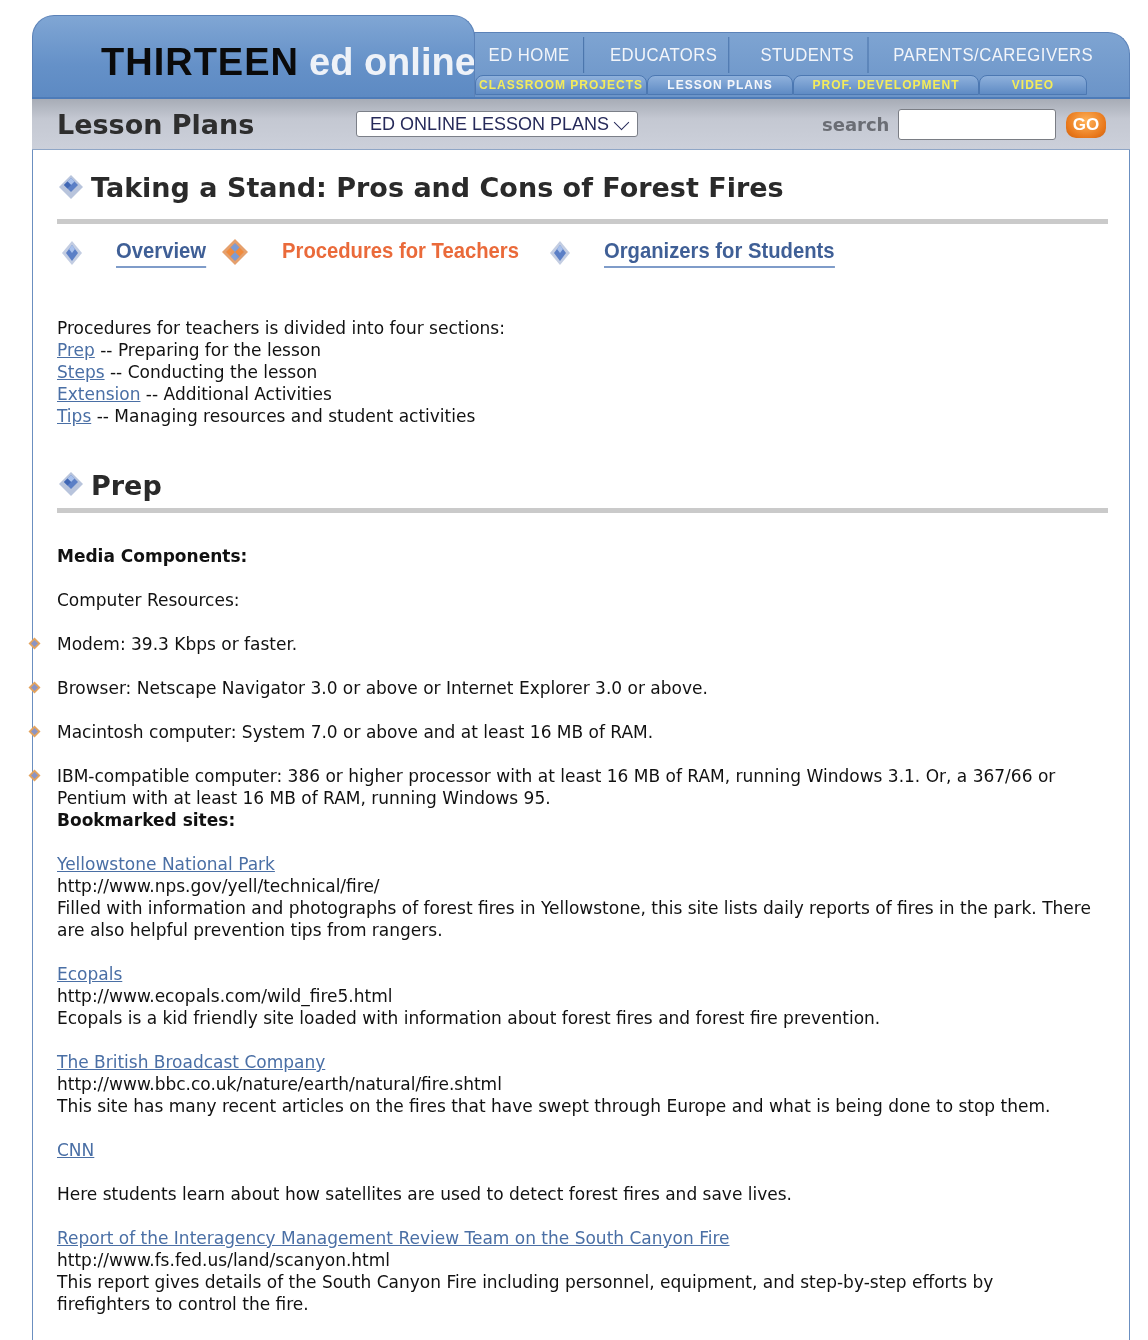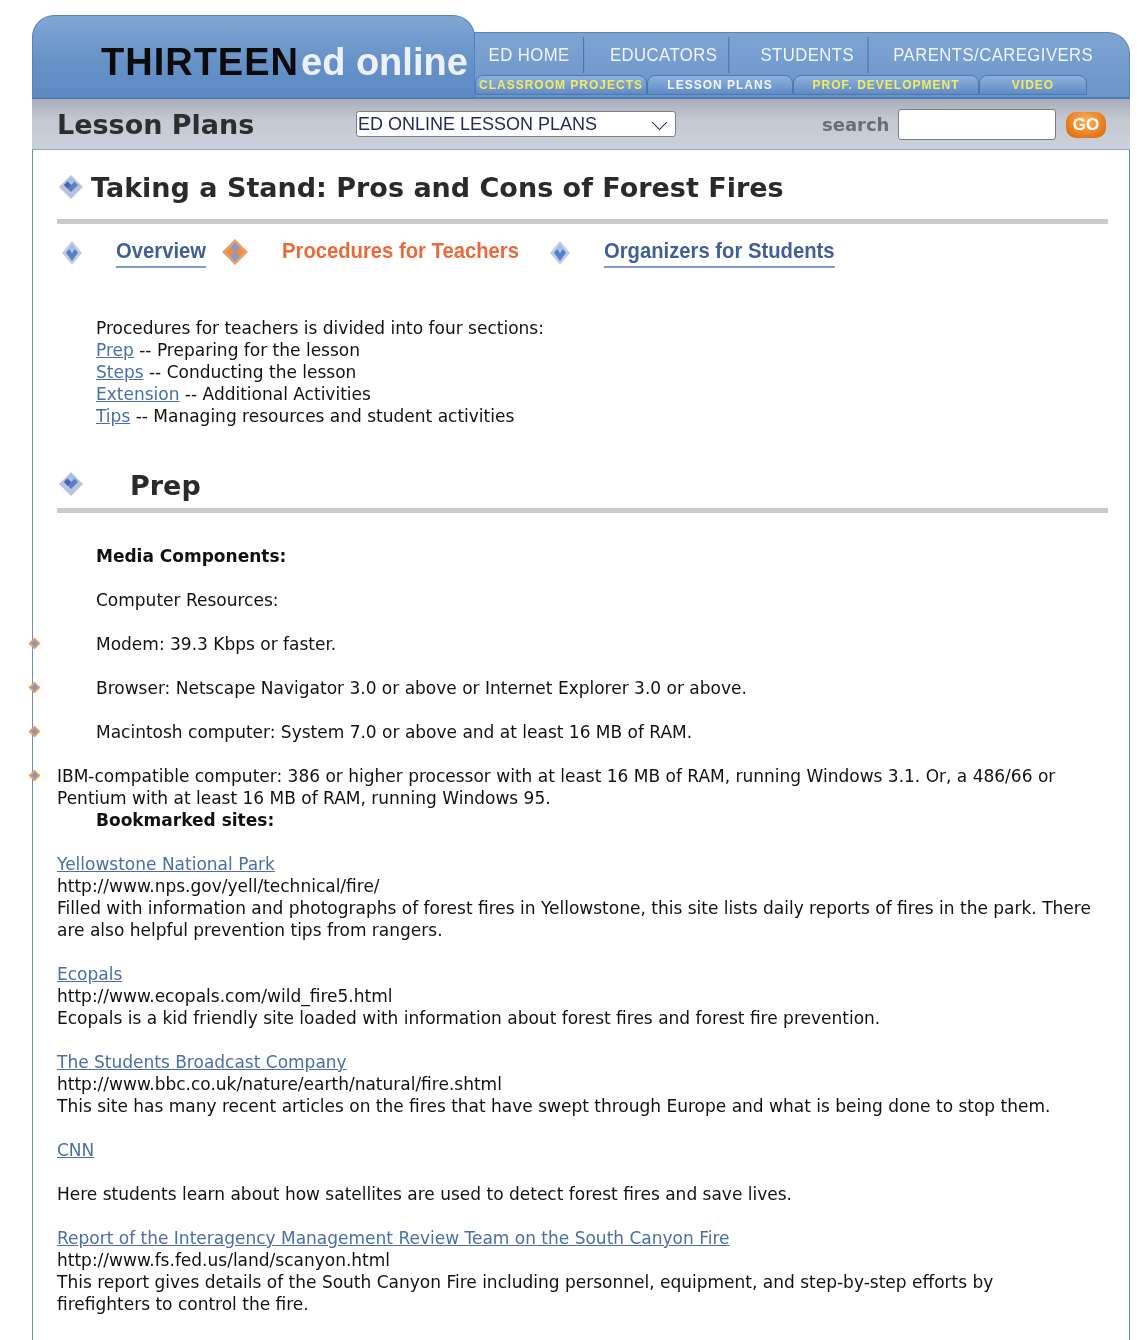--- a/index.html
+++ b/index.html
@@ -12,21 +12,21 @@
     background: linear-gradient(#80a6d4, #6591c8 60%, #5d8ac3);
     border-radius: 22px 22px 0 0;
     border: 1px solid #5b82b8; border-bottom: none;
   }
   .logo-text {
     position: absolute; left: 24px; top: 23px;
     font-family: "Liberation Sans", sans-serif; font-weight: bold; font-size: 38px;
     letter-spacing: 1px; white-space: nowrap; line-height: 46px;
   }
   .logo-thirteen { color: #0a0a0a; font-weight: 900; margin-left: 44px; }
-  .logo-ed { color: #eef2f8; margin-left: 2px; letter-spacing: 0; }
+  .logo-ed { color: #eef2f8; margin-left: 10px; letter-spacing: 0; }
 
   .nav-block {
     position: absolute; left: 474px; top: 32px; width: 656px; height: 66px;
     background: linear-gradient(#7ea4d2, #6b94c8);
     border-radius: 0 22px 0 0; border: 1px solid #5b82b8; border-bottom: none;
   }
   .main-nav { position: absolute; left: 0; top: 4px; height: 36px; display: flex; }
   .main-nav .nav-item {
     height: 36px; display: flex; align-items: center; justify-content: center;
     color: #f2f5fa; font-family: "Liberation Sans", sans-serif; font-size: 19px;
@@ -45,24 +45,24 @@
 
   .subheader {
     position: absolute; left: 32px; top: 97px; width: 1098px; height: 53px;
     background: linear-gradient(#a7acb6, #c4c8d2 40%, #ccd0da);
     border-top: 2px solid #4d7bb8; border-bottom: 1px solid #8fa6c6;
   }
   .section-title {
     position: absolute; left: 25px; top: 10px; font-size: 27px; font-weight: bold; color: #2e2e2e;
   }
   .site-select {
-    position: absolute; left: 324px; top: 12px; width: 320px; height: 26px;
+    position: absolute; left: 324px; top: 12px; width: 282px; height: 26px;
     background: #fff; border: 1px solid #7b7f88; border-radius: 3px;
     font-family: "Liberation Sans", sans-serif; font-size: 18px; color: #262a5a;
-    display: flex; align-items: center; padding-left: 1px; cursor: pointer;
+    display: flex; align-items: center; padding-left: 13px; cursor: pointer;
   }
   .site-select .chev { position: absolute; right: 10px; top: 5px; width: 11px; height: 11px;
     border-right: 1.5px solid #262a5a; border-bottom: 1.5px solid #262a5a; transform: rotate(45deg); }
   .search-label {
     position: absolute; left: 790px; top: 15px; font-size: 18px; font-weight: bold; color: #6a6d74;
   }
   .search-input {
     position: absolute; left: 866px; top: 10px; width: 158px; height: 31px;
     background: #fff; border: 1px solid #7a7d84; border-radius: 3px;
   }
@@ -86,21 +86,21 @@
   .tabs { position: absolute; left: 60px; top: 238px; height: 32px; }
   .tab { position: absolute; top: 0; display: flex; align-items: center; cursor: pointer; white-space: nowrap; gap: 32px; }
   .tab .label {
     font-family: "Liberation Sans", sans-serif; font-weight: bold; font-size: 22px;
     padding-bottom: 2px; transform: scaleX(0.92); transform-origin: left center;
   }
   .tab.link .label { color: #3f5f96; border-bottom: 2px solid #7f9cc9; }
   .tab.active .label { color: #ea6a3a; }
 
   .body-text { font-size: 17px; line-height: 22px; color: #111; }
-  .abs { position: absolute; white-space: nowrap; margin-left: 39px; }
+  .abs { position: absolute; white-space: nowrap; }
   a.lnk { color: #4a6fa5; text-decoration: underline; cursor: pointer; }
   .bold { font-weight: bold; text-align: right; }
   .bullet-icon { position: absolute; left: 28px; width: 13px; height: 13px; }
   .para { position: absolute; left: 57px; width: 1060px; font-size: 17px; line-height: 22px; }
 </style>
 </head>
 <body>
 
 <div class="logo-tab">
   <div class="logo-text">
@@ -232,38 +232,38 @@
 <svg class="bullet-icon" style="top:725px" viewBox="0 0 13 13">
     <polygon points="6.5,0.5 12.5,6.5 6.5,12.5 0.5,6.5" fill="#e3a35e"></polygon>
     <polygon points="6.5,3 10,6.5 6.5,10 3,6.5" fill="#8a94c4"></polygon>
   </svg>
 <div class="abs body-text" style="left:57px;top:721px">Macintosh computer: System 7.0 or above and at least 16 MB of RAM.</div>
 
 <svg class="bullet-icon" style="top:769px" viewBox="0 0 13 13">
     <polygon points="6.5,0.5 12.5,6.5 6.5,12.5 0.5,6.5" fill="#e3a35e"></polygon>
     <polygon points="6.5,3 10,6.5 6.5,10 3,6.5" fill="#8a94c4"></polygon>
   </svg>
-<div class="para body-text" style="top:765px;width:1055px;white-space:normal">IBM-compatible computer: 386 or higher processor with at least 16 MB of RAM, running Windows 3.1. Or, a 486/66 or Pentium with at least 16 MB of RAM, running Windows 95.</div>
+<div class="para body-text" style="top:765px;width:1055px;white-space:normal">IBM-compatible computer: 386 or higher processor with at least 16 MB of RAM, running Windows 3.1. Or, a 367/66 or Pentium with at least 16 MB of RAM, running Windows 95.</div>
 
 <div class="abs body-text bold" style="left:57px;top:809px">Bookmarked sites:</div>
 
 <div class="para body-text" style="top:853px">
   <a class="lnk">Yellowstone National Park</a><br>
   <span>http://www.nps.gov/yell/technical/fire/</span><br>
   <span>Filled with information and photographs of forest fires in Yellowstone, this site lists daily reports of fires in the park. There are also helpful prevention tips from rangers.</span>
 </div>
 
 <div class="para body-text" style="top:963px">
   <a class="lnk">Ecopals</a><br>
   <span>http://www.ecopals.com/wild_fire5.html</span><br>
   <span>Ecopals is a kid friendly site loaded with information about forest fires and forest fire prevention.</span>
 </div>
 
 <div class="para body-text" style="top:1051px">
-  <a class="lnk">The Students Broadcast Company</a><br>
+  <a class="lnk">The British Broadcast Company</a><br>
   <span>http://www.bbc.co.uk/nature/earth/natural/fire.shtml</span><br>
   <span>This site has many recent articles on the fires that have swept through Europe and what is being done to stop them.</span>
 </div>
 
 <div class="para body-text" style="top:1139px">
   <a class="lnk">CNN</a><br>
   <br>
   <span>Here students learn about how satellites are used to detect forest fires and save lives.</span>
 </div>
 

